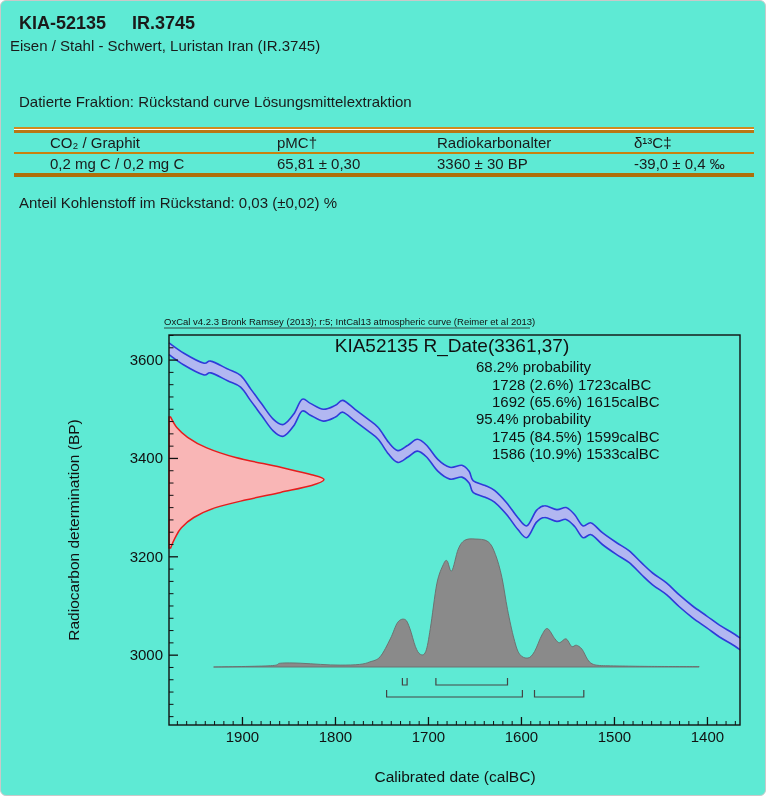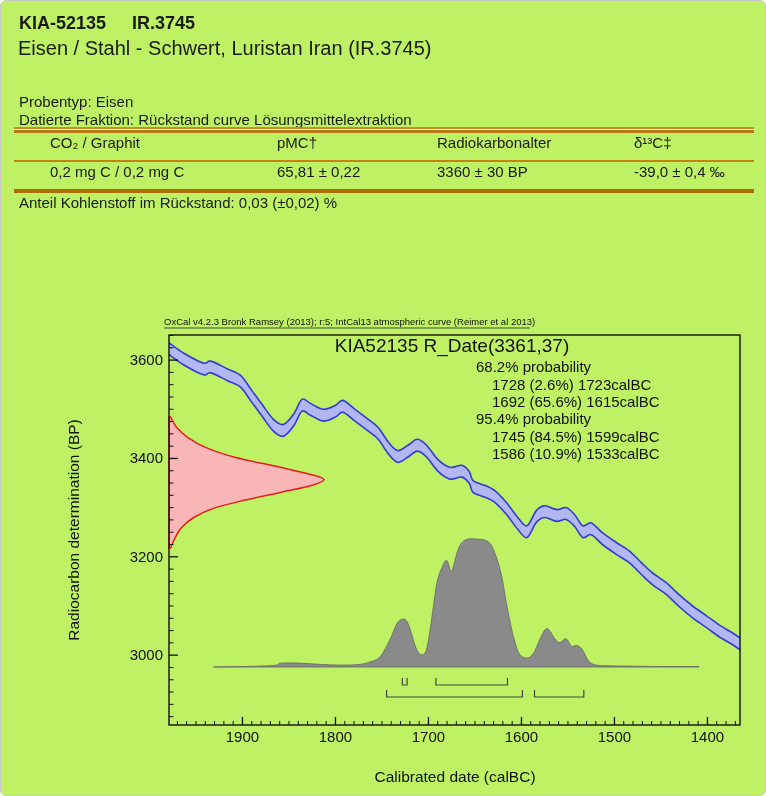--- a/index.html
+++ b/index.html
@@ -1,65 +1,64 @@
 <!DOCTYPE html>
 <html><head>
 <meta charset="utf-8">
 <style>
   html,body{margin:0;padding:0;background:#ffffff}
-  .page{position:relative;width:764px;height:794px;background:#bef264;border:1px solid #c9c9c9;
+  .page{position:relative;width:764px;height:794px;background:#5eead4;border:1px solid #c9c9c9;
         border-radius:6px;overflow:hidden;font-family:"Liberation Sans",sans-serif;color:#1a1a1a}
   .abs{position:absolute}
   .doc-title{left:18px;top:12px;font-size:18px;font-weight:bold;white-space:nowrap}
   .doc-title .gap{display:inline-block;width:26px}
-  .doc-subtitle{left:17px;top:36px;font-size:20px;white-space:nowrap}
+  .doc-subtitle{left:9px;top:36px;font-size:15px;white-space:nowrap}
   .sample-info{left:18px;top:92px;font-size:15px;line-height:17.5px;white-space:nowrap}
   .carbon-note{left:18px;top:193px;font-size:15px;white-space:nowrap}
   .rtable{left:13px;top:126px;width:740px}
   .gl-a{height:2px;background:#D28A1E}
   .gl-gap{height:1px;background:#fff}
   .gl-b{height:3px;background:#B97714}
   .gl-mid{height:2px;background:#C8820F}
   .gl-bot{height:4px;background:#AE6F08}
-  .trow{position:relative;height:27px;font-size:15px}
+  .trow{position:relative;height:19px;font-size:15px}
   .trow span{position:absolute;top:1px;white-space:nowrap}
   .c1{left:36px}.c2{left:263px}.c3{left:423px}.c4{left:620px}
   svg text{font-family:"Liberation Sans",sans-serif;fill:#111}
   #chart-svg{left:0;top:0;pointer-events:none}
 </style>
 </head>
 <body>
 
 <div class="page">
 
   <div class="abs doc-title">
     <span>KIA-52135</span><span class="gap"></span><span>IR.3745</span>
   </div>
 
   <div class="abs doc-subtitle">Eisen / Stahl - Schwert, Luristan Iran (IR.3745)</div>
 
   <div class="abs sample-info">
-    <div>Probentyp: Eisen</div>
     <div>Datierte Fraktion: Rückstand curve Lösungsmittelextraktion</div>
   </div>
 
   <div class="abs rtable">
     <div class="gl-a"></div>
     <div class="gl-gap"></div>
     <div class="gl-b"></div>
     <div class="trow">
       <span class="c1">CO₂ / Graphit</span>
       <span class="c2">pMC†</span>
       <span class="c3">Radiokarbonalter</span>
       <span class="c4">δ¹³C‡</span>
     </div>
     <div class="gl-mid"></div>
     <div class="trow">
       <span class="c1">0,2 mg C / 0,2 mg C</span>
-      <span class="c2">65,81 ± 0,22</span>
+      <span class="c2">65,81 ± 0,30</span>
       <span class="c3">3360 ± 30 BP</span>
       <span class="c4">-39,0 ± 0,4 ‰</span>
     </div>
     <div class="gl-bot"></div>
   </div>
 
   <div class="abs carbon-note">Anteil Kohlenstoff im Rückstand: 0,03 (±0,02) %</div>
 
   <svg id="chart-svg" class="abs" width="766" height="796" viewBox="0 0 766 796">
       <path d="M168 416.1L169.6 416.1C170.6 417.9 172.9 423.1 175.8 426.5C178.6 429.8 181.7 432.9 186.6 436.3C191.5 439.7 197.2 443.3 205.2 446.6C213.2 450.0 222.3 453.2 234.7 456.5C247.1 459.7 266.9 463.4 279.6 466.3C292.3 469.2 303.4 471.6 310.6 473.7C317.8 475.7 323.0 476.8 323.0 478.6C323.0 480.4 317.8 482.4 310.6 484.5C303.4 486.6 290.5 489.0 279.6 491.4C268.8 493.8 256.4 496.2 245.5 498.8C234.7 501.3 223.3 503.7 214.5 506.6C205.7 509.6 198.5 513.1 192.8 516.5C187.1 519.8 183.5 523.4 180.4 526.8C177.3 530.1 176.0 533.3 174.2 536.6C172.4 540.0 170.3 545.2 169.6 547.0L168 547.0Z" fill="#f9b6b6" stroke="#e51d1d" stroke-width="1.5"></path>

